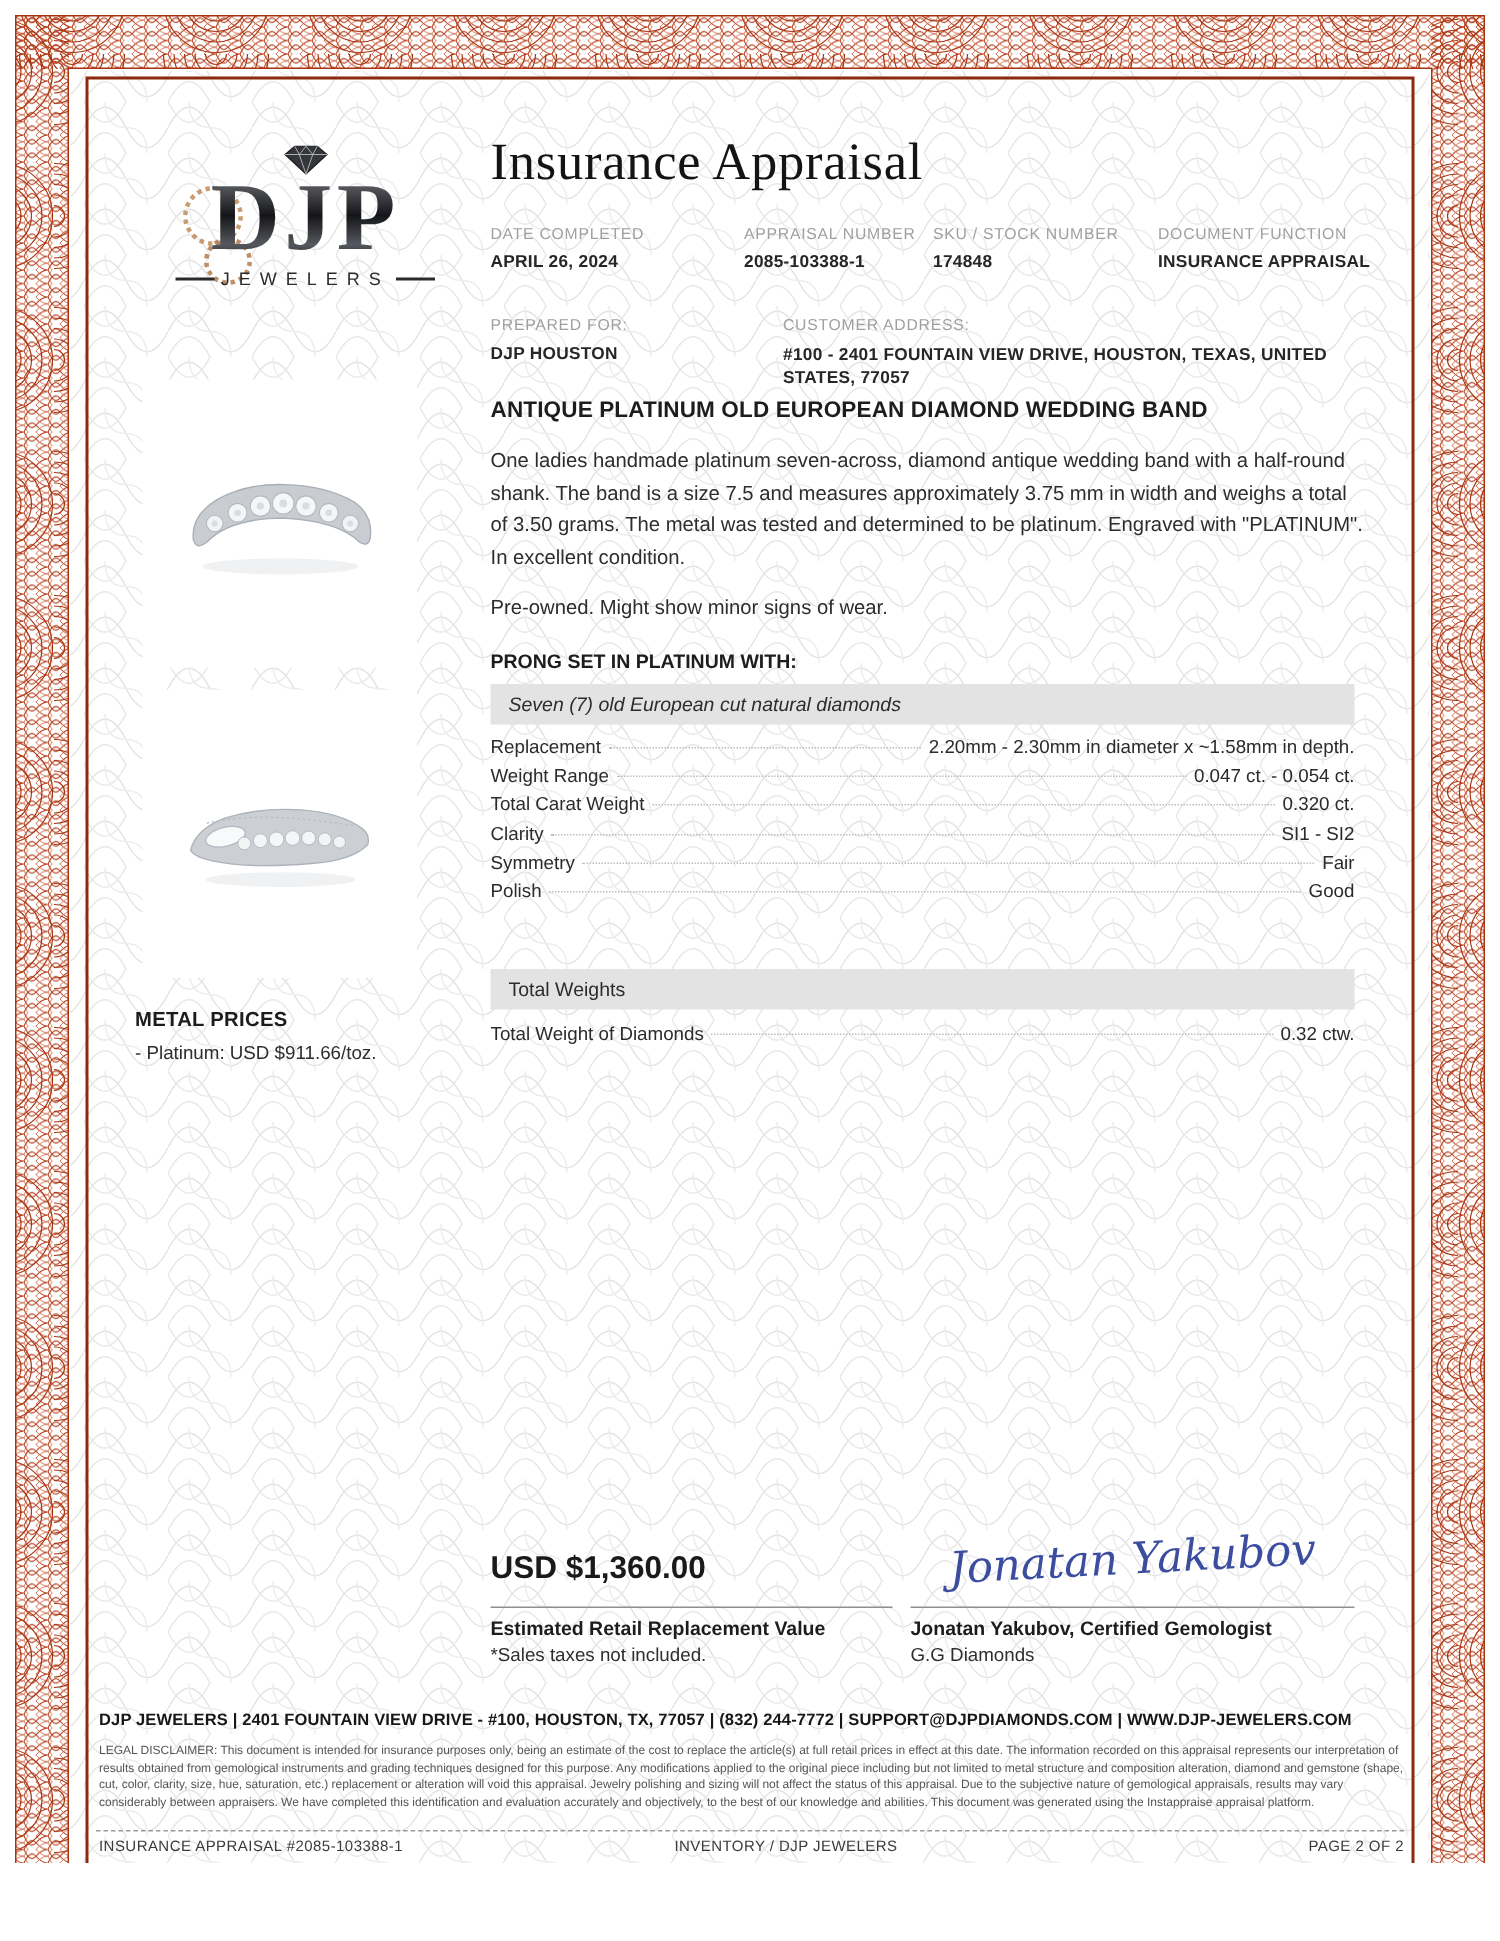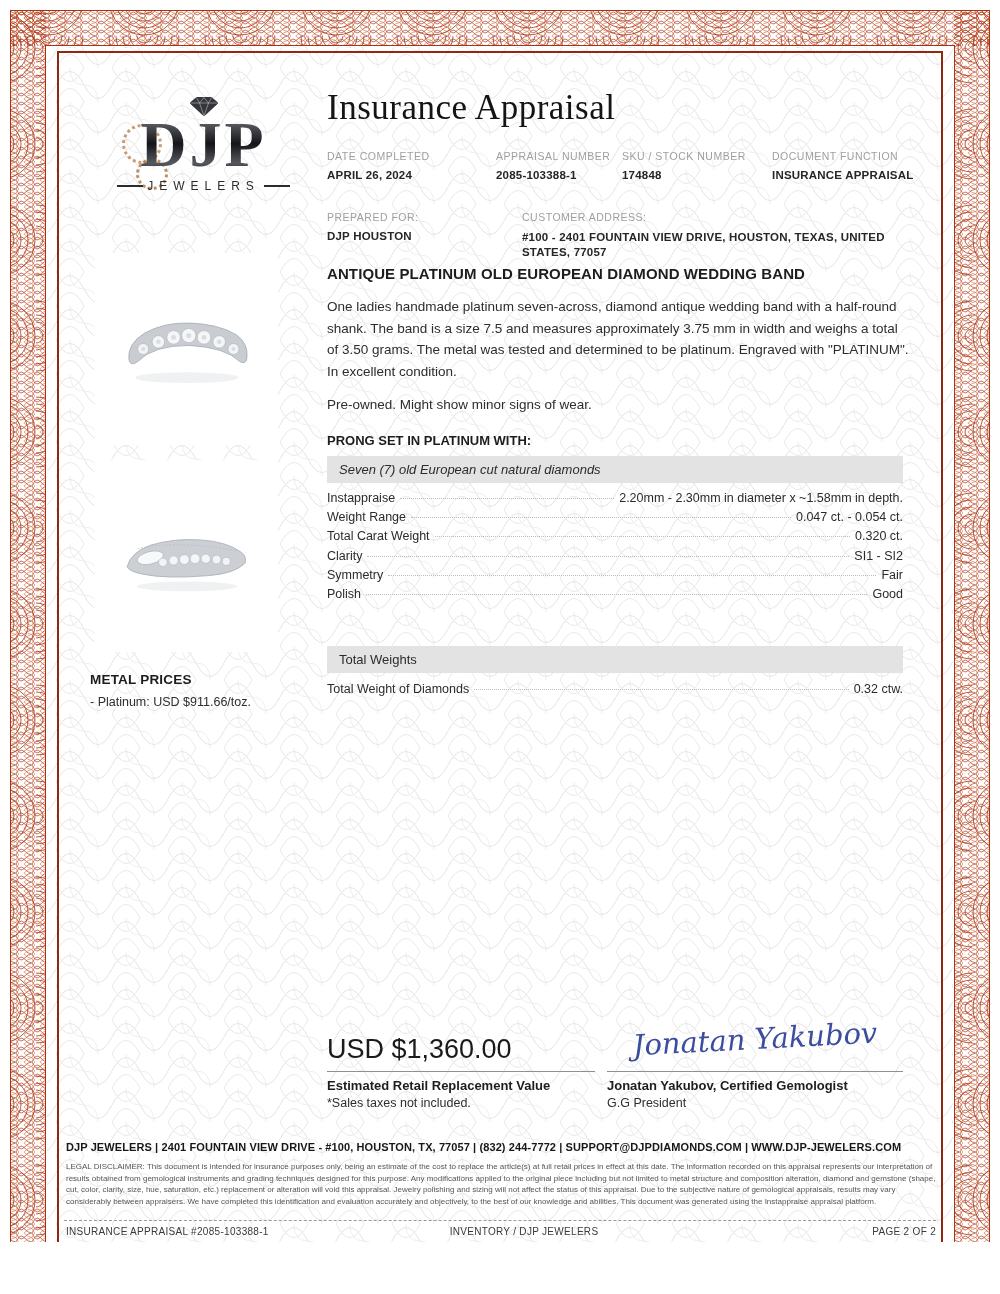--- a/index.html
+++ b/index.html
@@ -49,21 +49,21 @@
   .bar-stones{top:456px;font-style:italic;}
   .bar-totals{top:646px;}
   .specs{top:491px;}
   .totals{top:682px;}
   .spec-row{display:flex;align-items:baseline;height:19.2px;font-size:12.5px;color:#2b2b2b;width:576px;}
   .spec-row .lbl{white-space:nowrap;}
   .spec-row .leader{flex:1;border-bottom:1.6px dotted #bdbdbd;margin:0 5px;transform:translateY(-3px);}
   .spec-row .val{white-space:nowrap;text-align:left;}
 
   
-  .val-amount{left:327px;top:1034px;font-size:27px;font-weight:400;color:#1a1a1a;}
+  .val-amount{left:327px;top:1034px;font-size:21px;font-weight:700;color:#1a1a1a;}
   .rule{border-top:1px solid #8f8f8f;height:0;}
   .val-rule{left:327px;top:1071px;width:268px;}
   .val-label{left:327px;top:1078px;font-size:13px;font-weight:700;color:#1d1d1d;}
   .val-note{left:327px;top:1096px;font-size:12.5px;color:#2e2e2e;}
   .sig-script{left:607px;top:1022px;width:296px;text-align:center;font-family:"DejaVu Serif", serif;font-style:italic;font-size:29px;color:#3c4d9f;transform:rotate(-3deg);}
   .sig-rule{left:607px;top:1071px;width:296px;}
   .sig-name{left:607px;top:1078px;font-size:13px;font-weight:700;color:#1d1d1d;}
   .sig-role{left:607px;top:1096px;font-size:12.5px;color:#2e2e2e;}
 
   
@@ -236,21 +236,21 @@
 
   <div class="abs main-col item-title">ANTIQUE PLATINUM OLD EUROPEAN DIAMOND WEDDING BAND</div>
   <div class="abs main-col item-desc">One ladies handmade platinum seven-across, diamond antique wedding band with a half-round shank. The band is a size 7.5 and measures approximately 3.75 mm in width and weighs a total of 3.50 grams. The metal was tested and determined to be platinum. Engraved with "PLATINUM". In excellent condition.</div>
   <div class="abs main-col item-note">Pre-owned. Might show minor signs of wear.</div>
   <div class="abs main-col setting-h">PRONG SET IN PLATINUM WITH:</div>
 
   <div class="abs main-col graybar bar-stones">Seven (7)  old European cut natural diamonds</div>
 
   <div class="abs main-col specs">
     <div class="spec-row">
-        <span class="lbl">Instappraise</span>
+        <span class="lbl">Replacement</span>
         <span class="leader"></span>
         <span class="val">2.20mm - 2.30mm in diameter x ~1.58mm in depth.</span>
       </div>
     <div class="spec-row">
         <span class="lbl">Weight Range</span>
         <span class="leader"></span>
         <span class="val">0.047 ct. - 0.054 ct.</span>
       </div>
     <div class="spec-row">
         <span class="lbl">Total Carat Weight</span>
@@ -284,21 +284,21 @@
   </div>
 
   <div class="abs val-amount">USD $1,360.00</div>
   <div class="abs rule val-rule"></div>
   <div class="abs val-label">Estimated Retail Replacement Value</div>
   <div class="abs val-note">*Sales taxes not included.</div>
 
   <div class="abs sig-script">Jonatan Yakubov</div>
   <div class="abs rule sig-rule"></div>
   <div class="abs sig-name">Jonatan Yakubov, Certified Gemologist</div>
-  <div class="abs sig-role">G.G President</div>
+  <div class="abs sig-role">G.G Diamonds</div>
 
   <div class="abs contact">DJP JEWELERS | 2401 FOUNTAIN VIEW DRIVE - #100, HOUSTON, TX, 77057 | (832) 244-7772 | SUPPORT@DJPDIAMONDS.COM | WWW.DJP-JEWELERS.COM</div>
   <div class="abs disclaimer">LEGAL DISCLAIMER: This document is intended for insurance purposes only, being an estimate of the cost to replace the article(s) at full retail prices in effect at this date. The information recorded on this appraisal represents our interpretation of results obtained from gemological instruments and grading techniques designed for this purpose. Any modifications applied to the original piece including but not limited to metal structure and composition alteration, diamond and gemstone (shape, cut, color, clarity, size, hue, saturation, etc.) replacement or alteration will void this appraisal. Jewelry polishing and sizing will not affect the status of this appraisal.  Due to the subjective nature of gemological appraisals, results may vary considerably between appraisers. We have completed this identification and evaluation accurately and objectively, to the best of our knowledge and abilities. This document was generated using the Instappraise appraisal platform.</div>
   <div class="abs dashline"></div>
   <div class="abs bottom-left">INSURANCE APPRAISAL #2085-103388-1</div>
   <div class="abs bottom-center">INVENTORY / DJP JEWELERS</div>
   <div class="abs bottom-right">PAGE 2 OF 2</div>
 
 </div>
 

